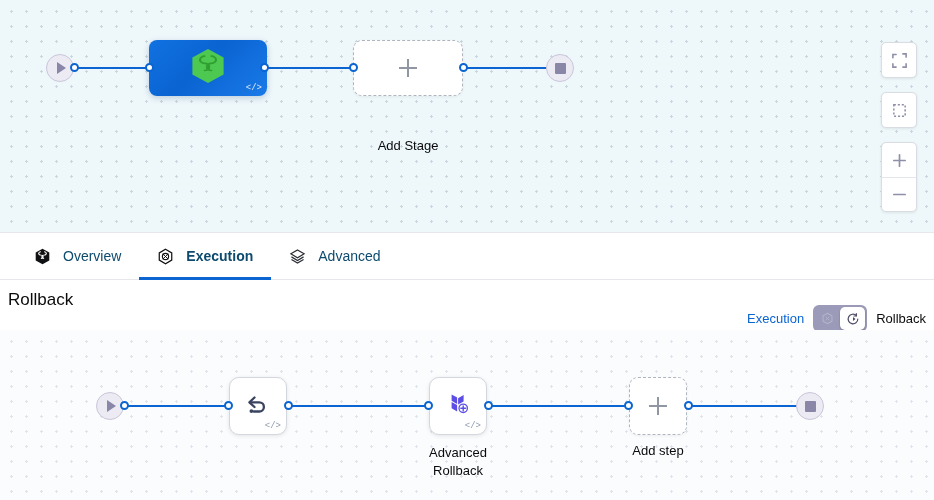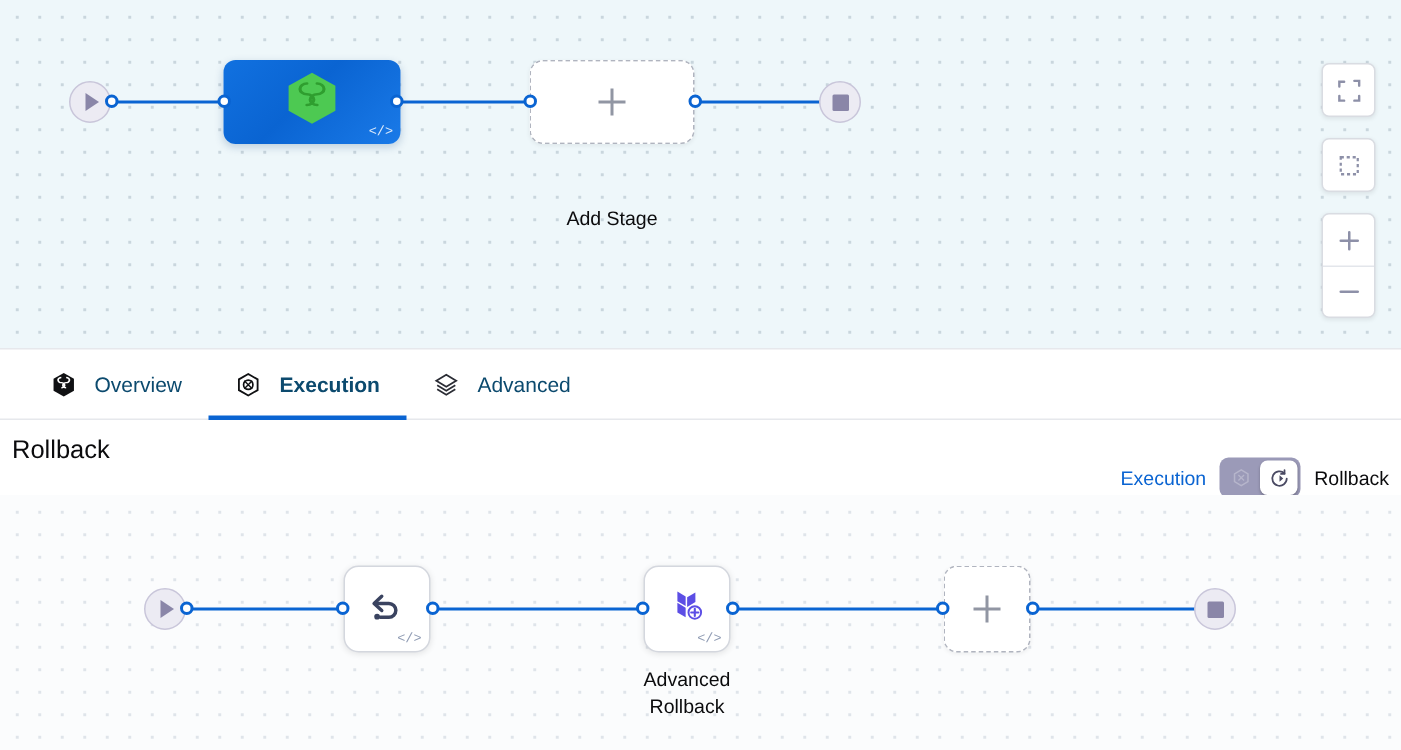--- a/index.html
+++ b/index.html
@@ -323,20 +323,21 @@
     <div class="port" style="left:424px;top:71px;"></div>
     <div class="port" style="left:484px;top:71px;"></div>
     <div class="node-label" style="left:378px;top:114px;width:160px;">Advanced
 Rollback</div>
 
     <div class="add-node" style="left:629px;top:47px;width:58px;height:58px;">
       <span class="plus-glyph"></span>
     </div>
     <div class="port" style="left:624px;top:71px;"></div>
     <div class="port" style="left:684px;top:71px;"></div>
+    <div class="node-label" style="left:578px;top:112px;width:160px;">Add step</div>
 
     <div class="port" style="left:798px;top:71px;"></div>
     <div class="term" style="left:796px;top:62px;">
       <span class="stop-sq"></span>
     </div>
   </div>
 
 </div>
 
 </body></html>

